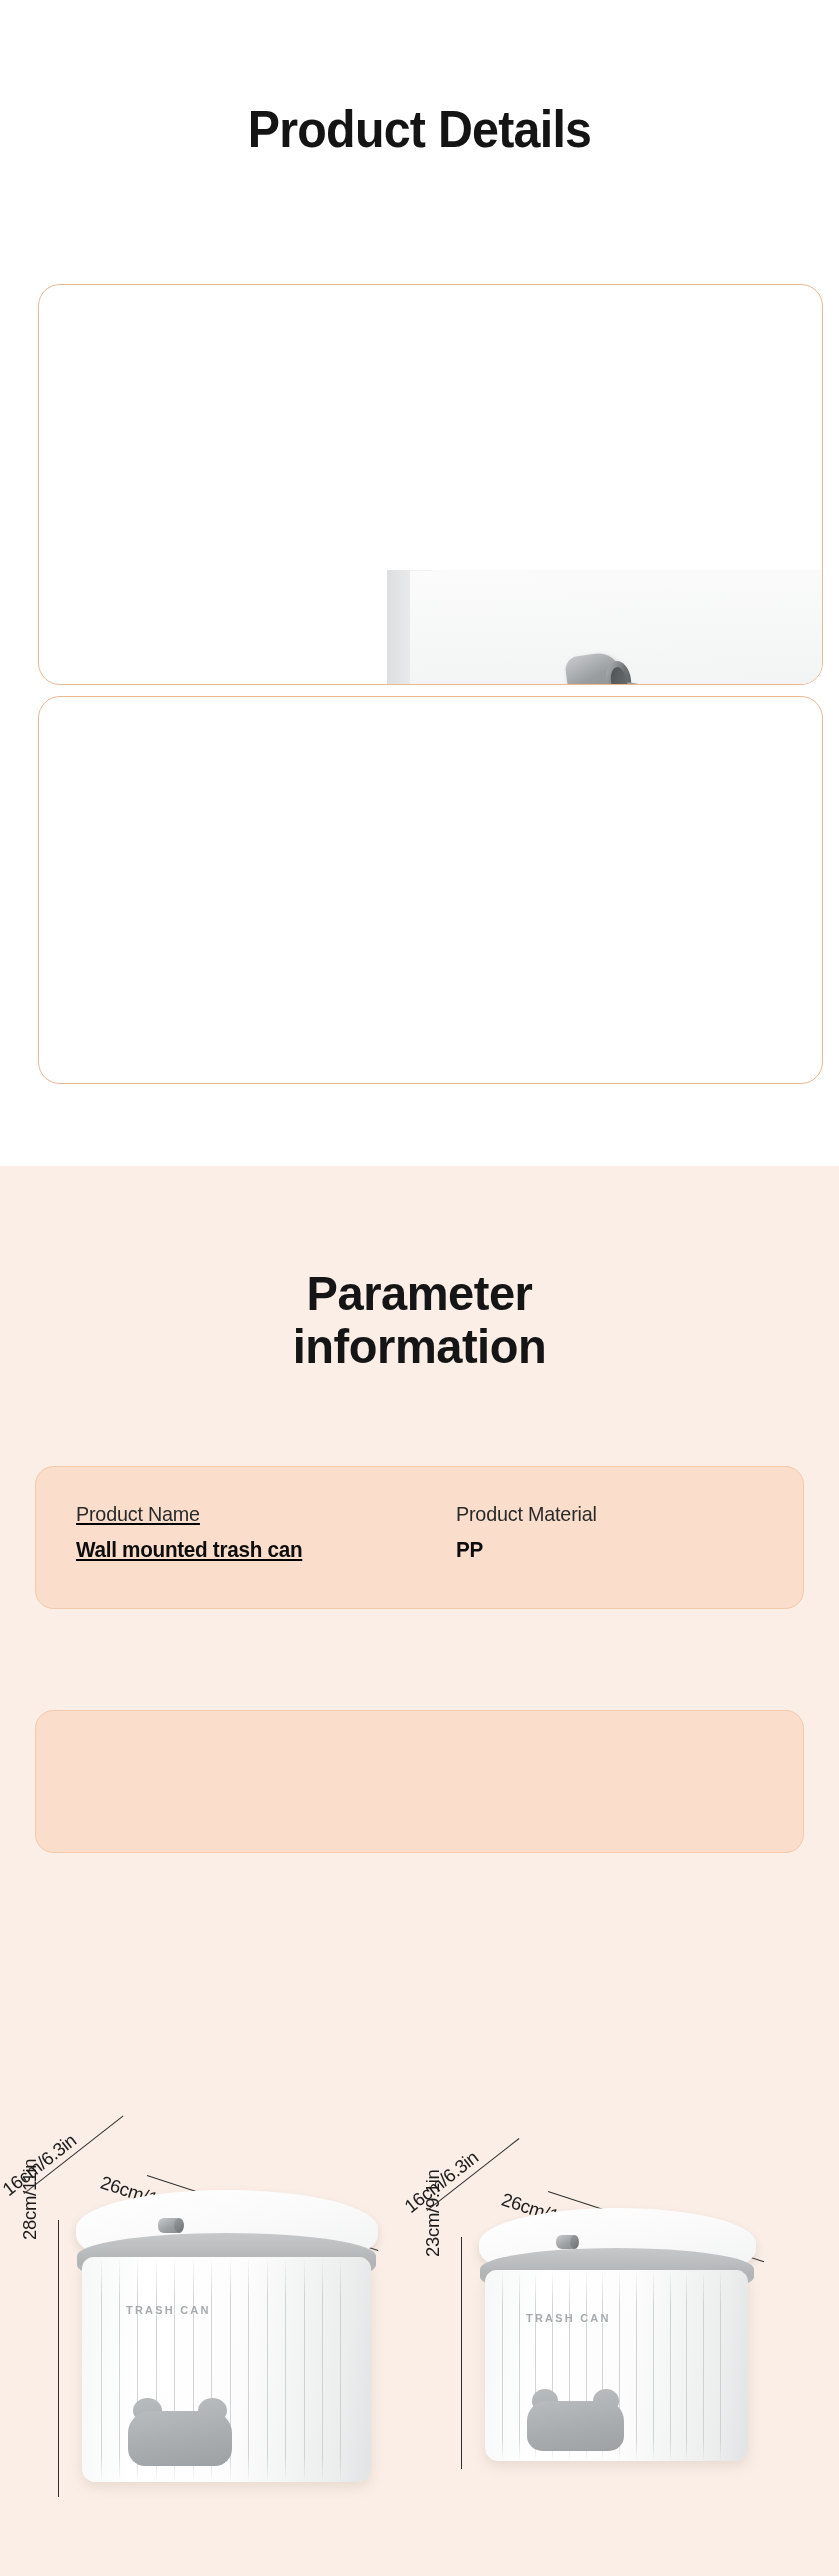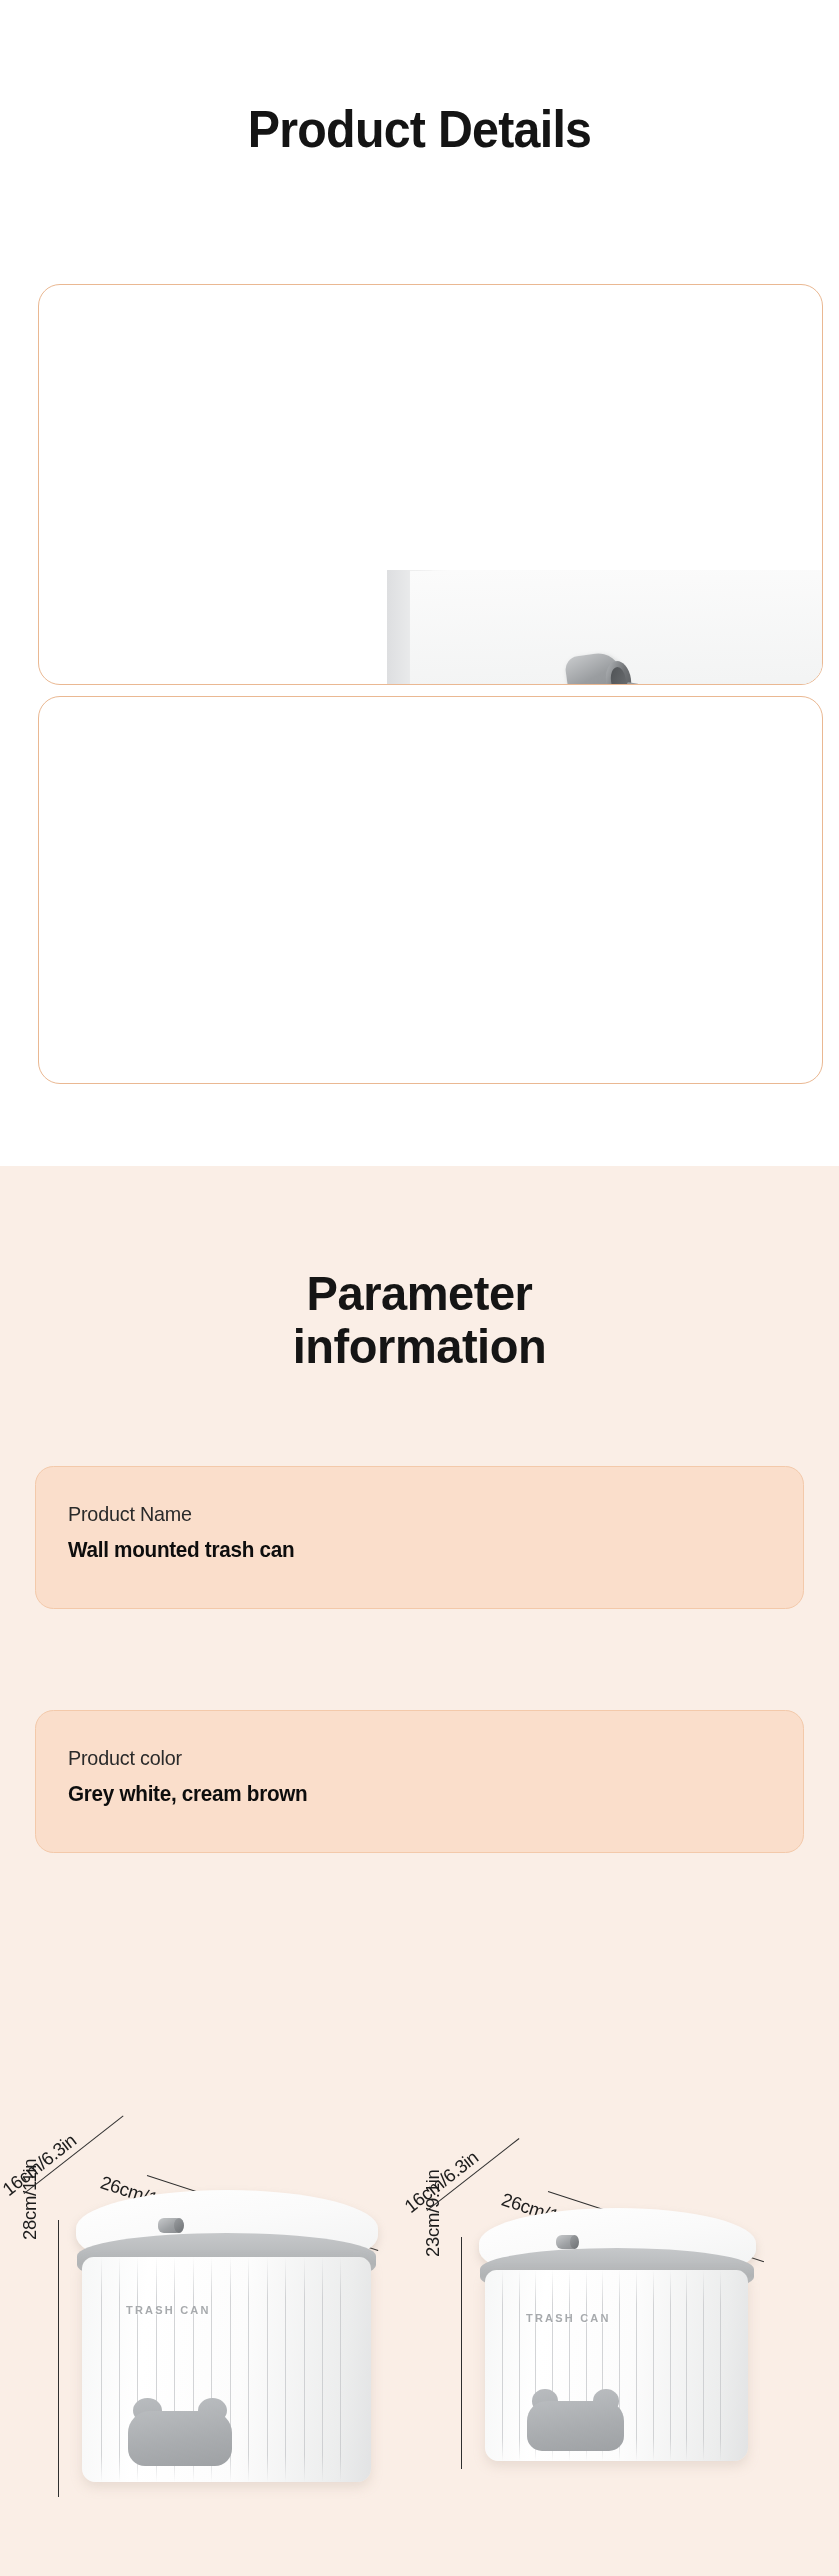--- a/index.html
+++ b/index.html
@@ -101,21 +101,21 @@
   .param-box {
     position: absolute; left: 35px; width: 769px; height: 143px;
     background: #fadecb;
     border: 1.3px solid #f3c9aa;
     border-radius: 18.5px;
   }
   #param-box-1 { top: 300px; }
   #param-box-2 { top: 544px; }
 
   .param-col { position: absolute; top: 35px; }
-  .col-a { left: 32px; }
+  .col-a { left: 40px; text-decoration: underline; }
   .col-b { left: 420px; }
   .param-label {
     font-size: 21px; font-weight: 400; color: #2a2a2a;
     letter-spacing: -0.2px; margin-bottom: 11px;
     transform: scaleX(0.94); transform-origin: left;
   }
   .param-value {
     font-size: 22px; font-weight: 700; color: #0d0d0d;
     letter-spacing: -0.3px;
     transform: scaleX(0.94); transform-origin: left;
@@ -230,27 +230,27 @@
 
 <div id="parameter-section">
 
   <div id="param-title">Parameter<br>information</div>
 
   <div class="param-box" id="param-box-1">
     <div class="param-col col-a">
       <div class="param-label">Product Name</div>
       <div class="param-value">Wall mounted trash can</div>
     </div>
+    <div class="param-col col-b">
+      <div class="param-label">Product Material</div>
+      <div class="param-value">PP</div>
+    </div>
   </div>
 
   <div class="param-box" id="param-box-2">
-    <div class="param-col col-a">
-      <div class="param-label">Product color</div>
-      <div class="param-value">Grey white, cream brown</div>
-    </div>
   </div>
 
   <div class="size-figure" id="figure-L">
 
     <div class="dim dim-depth" style="left:5px; top:50px;">16cm/6.3in</div>
     <div class="dim dim-width" style="left:101px; top:40px;">26cm/10.2in</div>
     <div class="dim dim-height" style="left:18.5px; top:109px;">28cm/11in</div>
 
     <div class="dim-line" style="left:23.5px; top:62px;  width:126px; transform:rotate(-38deg); transform-origin:left center;"></div>
     <div class="dim-line" style="left:147px; top:44px; width:243px; transform:rotate(18deg); transform-origin:left center;"></div>

